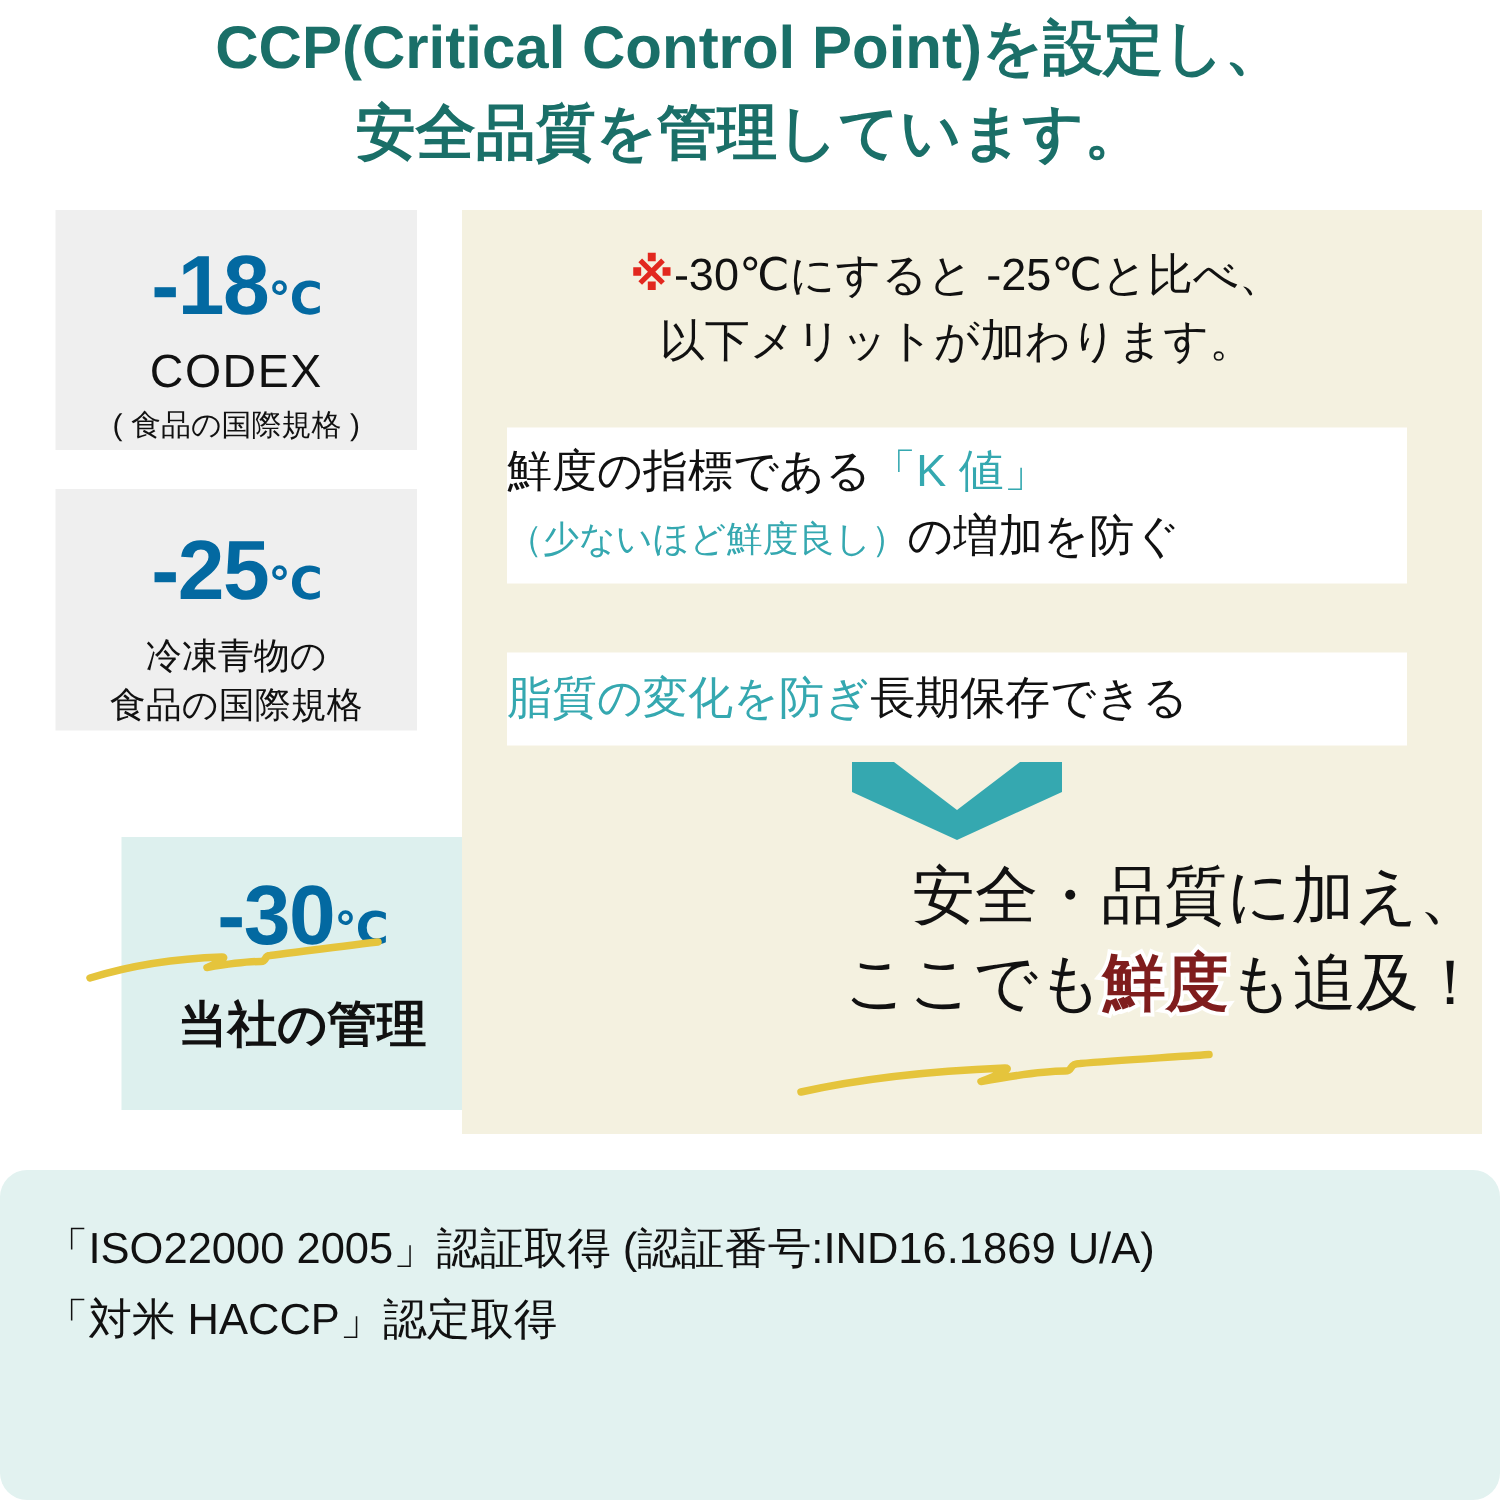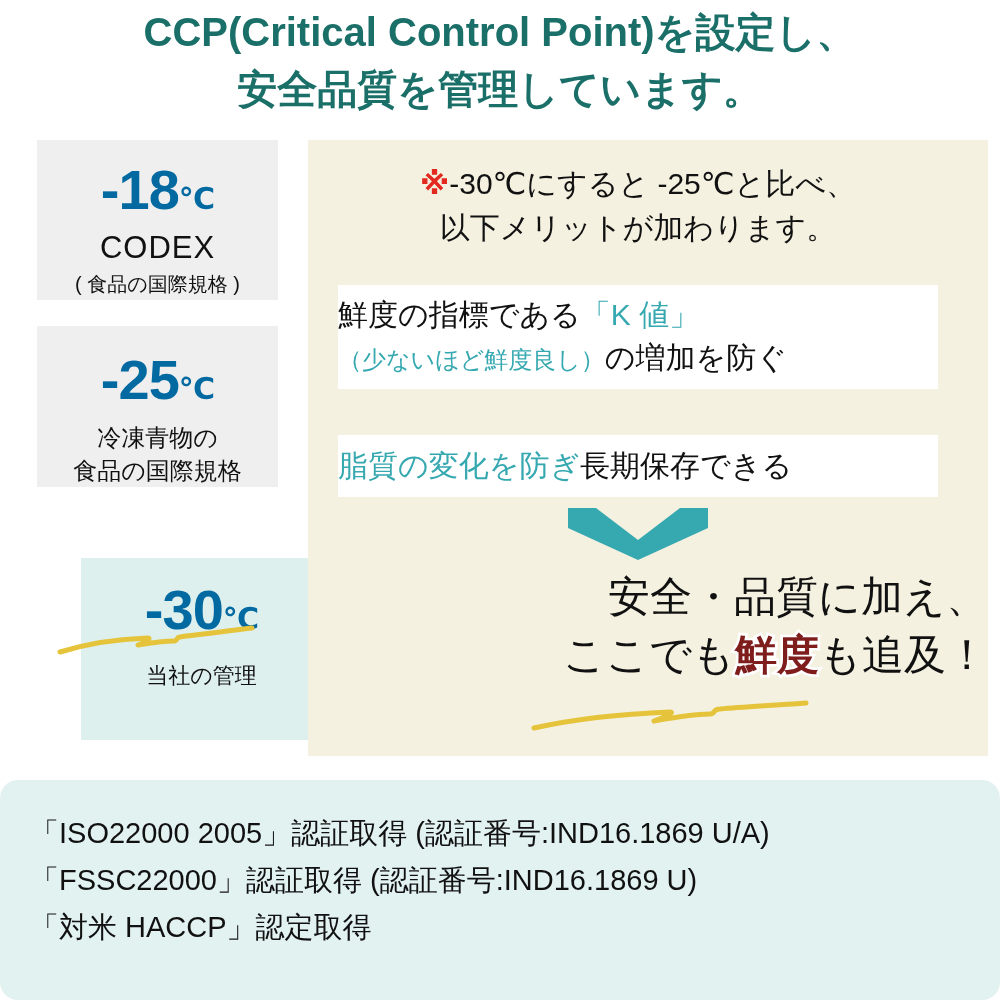--- a/index.html
+++ b/index.html
@@ -52,21 +52,21 @@
   .b3 .tval{margin-top:24px;}
 
   .tcap{
     display:block;
     color:#111111;
     line-height:1.3;
   }
   .b1 .tcap.main{font-size:31px;margin-top:10px;letter-spacing:1px;}
   .b1 .tcap.sub{font-size:20px;margin-top:3px;}
   .b2 .tcap.main{font-size:24px;margin-top:14px;line-height:1.36;}
-  .b3 .tcap.main{font-size:22px;margin-top:24px;}
+  .b3 .tcap.main{font-size:33px;margin-top:24px;font-weight:bold;}
 
   
   .squiggle{position:absolute;pointer-events:none;}
   .squiggle svg{display:block;overflow:visible;}
 
   
   .panel{
     position:absolute;left:308px;top:140px;width:680px;height:616px;
     background:#f4f1e0;
     box-sizing:border-box;
@@ -209,18 +209,17 @@
 
   <div class="squiggle" style="left:530px;top:700px;width:280px;height:34px;">
     <svg width="280" height="34" viewBox="0 0 280 34">
       <path d="M4,28 C40,20 90,14 140,12 C146,12 132,18 124,21 C146,17 168,14 180,14 C186,14 182,9 190,9 C214,7 248,5 276,3" fill="none" stroke="#e5c43c" stroke-width="5" stroke-linecap="round" stroke-linejoin="round"></path>
     </svg>
   </div>
 
   <div class="certband">
     <div class="certlist">
       <span class="certline">「ISO22000 2005」認証取得 (認証番号:IND16.1869 U/A)</span>
-      <span class="certline">「FSSC22000」認証取得 (認証番号:IND16.1869 U)</span>
       <span class="certline">「対米 HACCP」認定取得</span>
     </div>
   </div>
 
 </div>
 
 </body></html>

